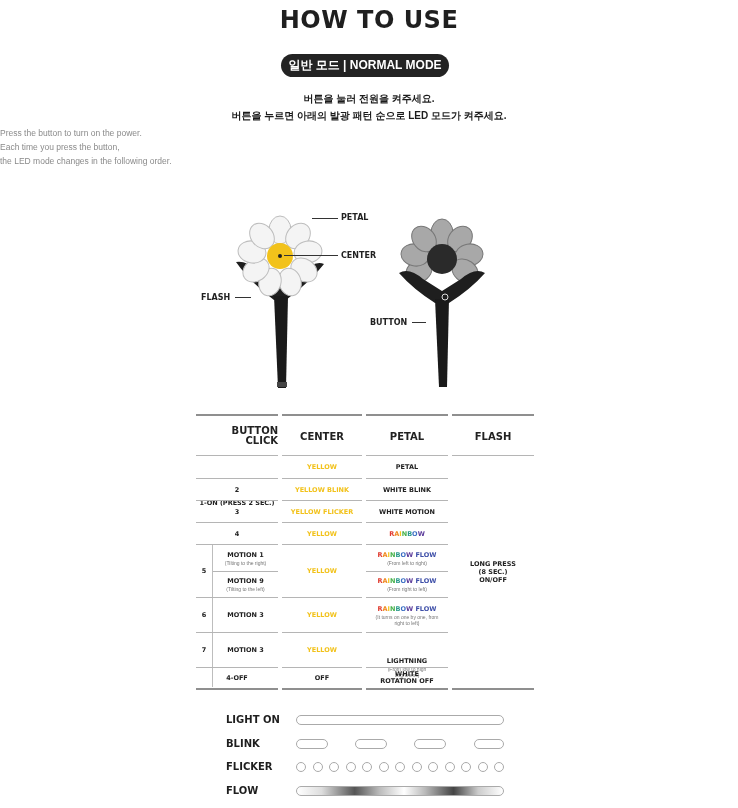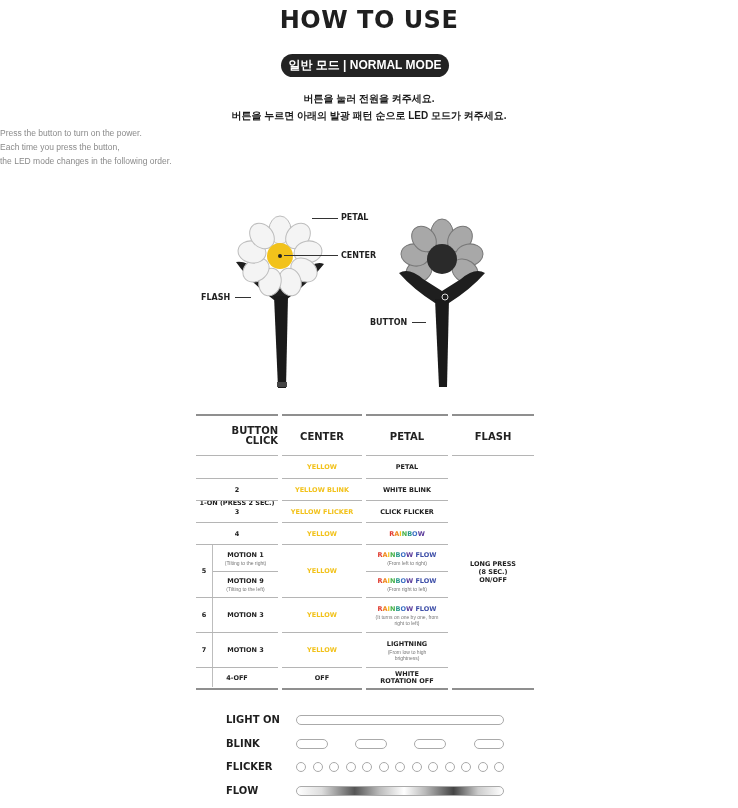--- a/index.html
+++ b/index.html
@@ -109,21 +109,21 @@
 
   <div class="cell" style="left:0;top:65px;width:82px;height:21px;">2</div>
   <div class="cell yel" style="left:86px;top:65px;width:80px;height:21px;">YELLOW BLINK</div>
   <div class="cell" style="left:170px;top:65px;width:82px;height:21px;">WHITE BLINK</div>
   <div class="hline thin" style="left:0;top:86px;width:82px;"></div>
   <div class="hline thin" style="left:86px;top:86px;width:80px;"></div>
   <div class="hline thin" style="left:170px;top:86px;width:82px;"></div>
 
   <div class="cell" style="left:0;top:87px;width:82px;height:21px;">3</div>
   <div class="cell yel" style="left:86px;top:87px;width:80px;height:21px;">YELLOW FLICKER</div>
-  <div class="cell" style="left:170px;top:87px;width:82px;height:21px;">CLICK FLICKER</div>
+  <div class="cell" style="left:170px;top:87px;width:82px;height:21px;">WHITE MOTION</div>
   <div class="hline thin" style="left:0;top:108px;width:82px;"></div>
   <div class="hline thin" style="left:86px;top:108px;width:80px;"></div>
   <div class="hline thin" style="left:170px;top:108px;width:82px;"></div>
 
   <div class="cell" style="left:0;top:109px;width:82px;height:21px;">4</div>
   <div class="cell yel" style="left:86px;top:109px;width:80px;height:21px;">YELLOW</div>
   <div class="cell rb" style="left:170px;top:109px;width:82px;height:21px;flex-direction:row;">
     <span class="rbw"><span style="color:#e03a2f">R</span><span style="color:#f08a24">A</span><span style="color:#f4c51c">I</span><span style="color:#47b14a">N</span><span style="color:#2a9a8c">B</span><span style="color:#3b6fc4">O</span><span style="color:#5b3a9a">W</span></span>
   </div>
   <div class="hline thin" style="left:0;top:130px;width:82px;"></div>
@@ -164,21 +164,21 @@
     <span class="rbw-flow"><span style="color:#e03a2f">R</span><span style="color:#f08a24">A</span><span style="color:#f4c51c">I</span><span style="color:#47b14a">N</span><span style="color:#2a9a8c">B</span><span style="color:#3b6fc4">O</span><span style="color:#5b3a9a">W</span> <span style="color:#3e4fa8">FLOW</span></span>
       <span class="sub">(It turns on one by one, from right to left)</span>
   </div>
   <div class="hline thin" style="left:0;top:218px;width:82px;"></div>
   <div class="hline thin" style="left:86px;top:218px;width:80px;"></div>
   <div class="hline thin" style="left:170px;top:218px;width:82px;"></div>
 
   <div class="cell" style="left:0;top:219px;width:16px;height:34px;">7</div>
   <div class="cell" style="left:17px;top:219px;width:65px;height:34px;">MOTION 3</div>
   <div class="cell yel" style="left:86px;top:219px;width:80px;height:34px;">YELLOW</div>
-  <div class="cell" style="left:170px;top:219px;width:82px;height:34px;padding:0 12px;">
+  <div class="cell" style="left:170px;top:236px;width:82px;height:34px;padding:0 12px;">
     <span>LIGHTNING</span>
       <span class="sub">(From low to high brightness)</span>
   </div>
   <div class="hline thin" style="left:0;top:253px;width:82px;"></div>
   <div class="hline thin" style="left:86px;top:253px;width:80px;"></div>
   <div class="hline thin" style="left:170px;top:253px;width:82px;"></div>
 
   <div class="cell" style="left:0;top:254px;width:82px;height:20px;">4-OFF</div>
   <div class="cell" style="left:86px;top:254px;width:80px;height:20px;">OFF</div>
   <div class="cell" style="left:170px;top:254px;width:82px;height:20px;padding:0 14px;line-height:7px;">WHITE ROTATION OFF</div>

